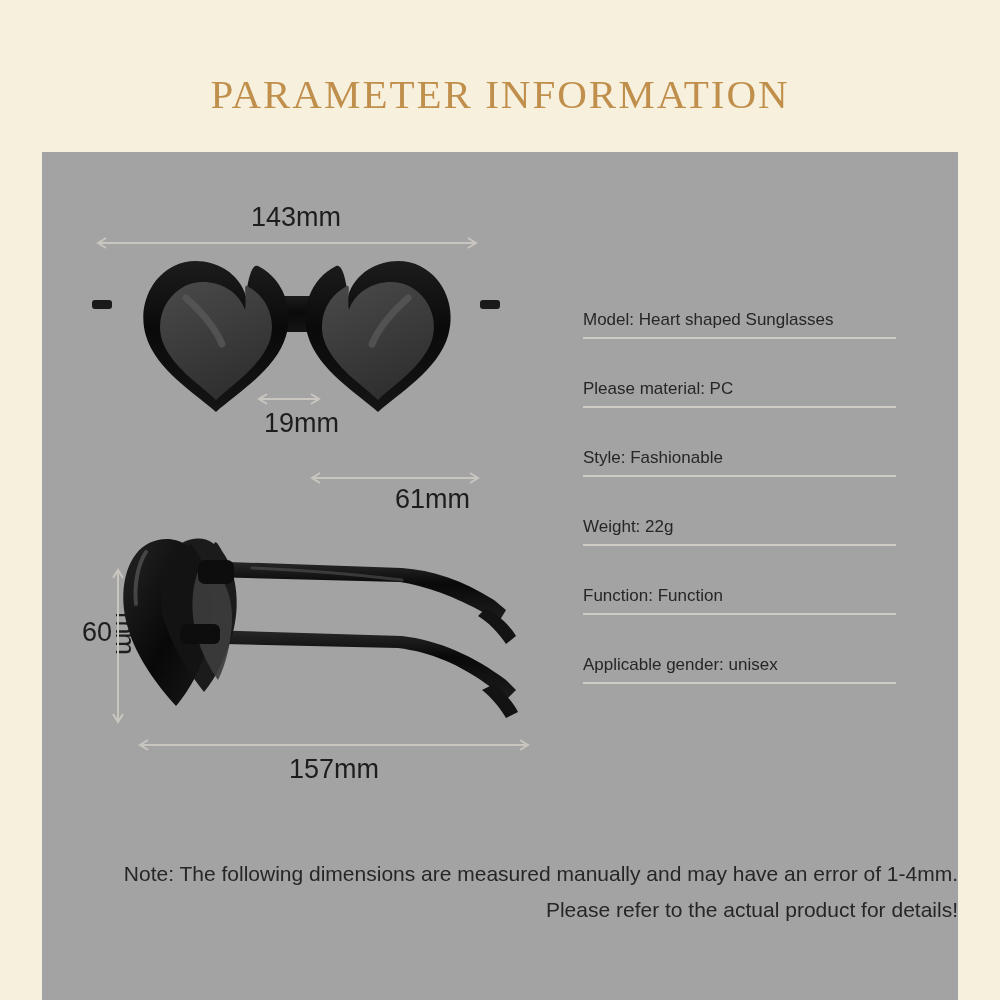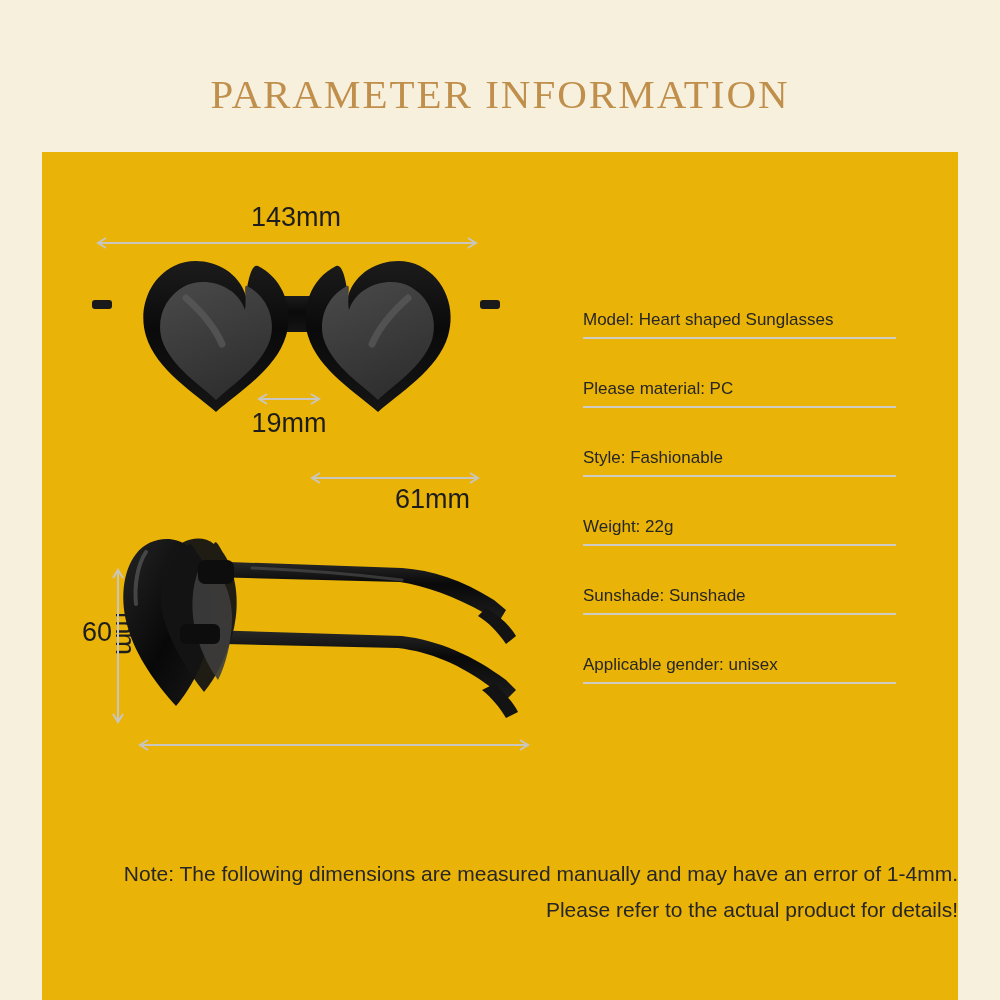--- a/index.html
+++ b/index.html
@@ -32,21 +32,21 @@
     margin-top: 32px;
   }
 
   
   .card {
     position: absolute;
     left: 42px;
     top: 152px;
     width: 916px;
     height: 848px;
-    background: #eab308;
+    background: #a3a3a3;
   }
 
   
   .diagram-col {
     position: absolute;
     left: 0;
     top: 0;
     width: 520px;
     height: 700px;
   }
@@ -212,21 +212,21 @@
                C232 68 240 45 261 34
                C265 32 261 45 263 58 Z" fill="url(#lensGradL)"></path>
       <path d="M322 46 C304 62 292 78 286 92" stroke="#595959" stroke-width="7" fill="none" stroke-linecap="round" opacity="0.75"></path>
     </svg>
 
     <svg class="dim-arrow-h" style="left:211px; top:240px;" width="72" height="14">
       <line x1="8" y1="7" x2="64" y2="7" stroke="#C9C6C0" stroke-width="2"></line>
       <polyline points="14,2 6,7 14,12" fill="none" stroke="#C9C6C0" stroke-width="2"></polyline>
       <polyline points="58,2 66,7 58,12" fill="none" stroke="#C9C6C0" stroke-width="2"></polyline>
     </svg>
-    <div class="dim-label" style="left:197px; top:256px; width:100px; text-align:center; font-size:27px;">19mm</div>
+    <div class="dim-label" style="left:197px; top:256px; width:100px; text-align:right; font-size:27px;">19mm</div>
 
     <svg class="dim-arrow-h" style="left:264px; top:319px;" width="178" height="14">
       <line x1="8" y1="7" x2="170" y2="7" stroke="#C9C6C0" stroke-width="2"></line>
       <polyline points="14,2 6,7 14,12" fill="none" stroke="#C9C6C0" stroke-width="2"></polyline>
       <polyline points="164,2 172,7 164,12" fill="none" stroke="#C9C6C0" stroke-width="2"></polyline>
     </svg>
     <div class="dim-label" style="left:278px; top:332px; width:150px; text-align:right; font-size:27px;">61mm</div>
 
     <div class="vlabel" style="left:40px; top:460px;">
       <span class="num">60</span>
@@ -288,20 +288,21 @@
 
       <path d="M44 28 C36 40 32 60 34 80" stroke="#6a6a6a" stroke-width="4" fill="none" stroke-linecap="round" opacity="0.55"></path>
       <path d="M150 44 C200 46 250 50 300 56" stroke="#5d5d5d" stroke-width="3" fill="none" stroke-linecap="round" opacity="0.5"></path>
     </svg>
 
     <svg class="dim-arrow-h" style="left:92px; top:586px;" width="400" height="14">
       <line x1="8" y1="7" x2="392" y2="7" stroke="#C9C6C0" stroke-width="2"></line>
       <polyline points="14,2 6,7 14,12" fill="none" stroke="#C9C6C0" stroke-width="2"></polyline>
       <polyline points="386,2 394,7 386,12" fill="none" stroke="#C9C6C0" stroke-width="2"></polyline>
     </svg>
+    <div class="dim-label" style="left:192px; top:602px; width:200px; text-align:center; font-size:27px;">157mm</div>
   </div>
 
   <div class="spec-list">
 
     <div class="spec-row">
       <span class="spec-text">Model: Heart shaped Sunglasses</span>
       <span class="spec-rule"></span>
     </div>
 
     <div class="spec-row">
@@ -313,21 +314,21 @@
       <span class="spec-text">Style: Fashionable</span>
       <span class="spec-rule"></span>
     </div>
 
     <div class="spec-row">
       <span class="spec-text">Weight: 22g</span>
       <span class="spec-rule"></span>
     </div>
 
     <div class="spec-row">
-      <span class="spec-text">Sunshade: Sunshade</span>
+      <span class="spec-text">Function: Function</span>
       <span class="spec-rule"></span>
     </div>
 
     <div class="spec-row">
       <span class="spec-text">Applicable gender: unisex</span>
       <span class="spec-rule"></span>
     </div>
   </div>
 
   <div class="note">

